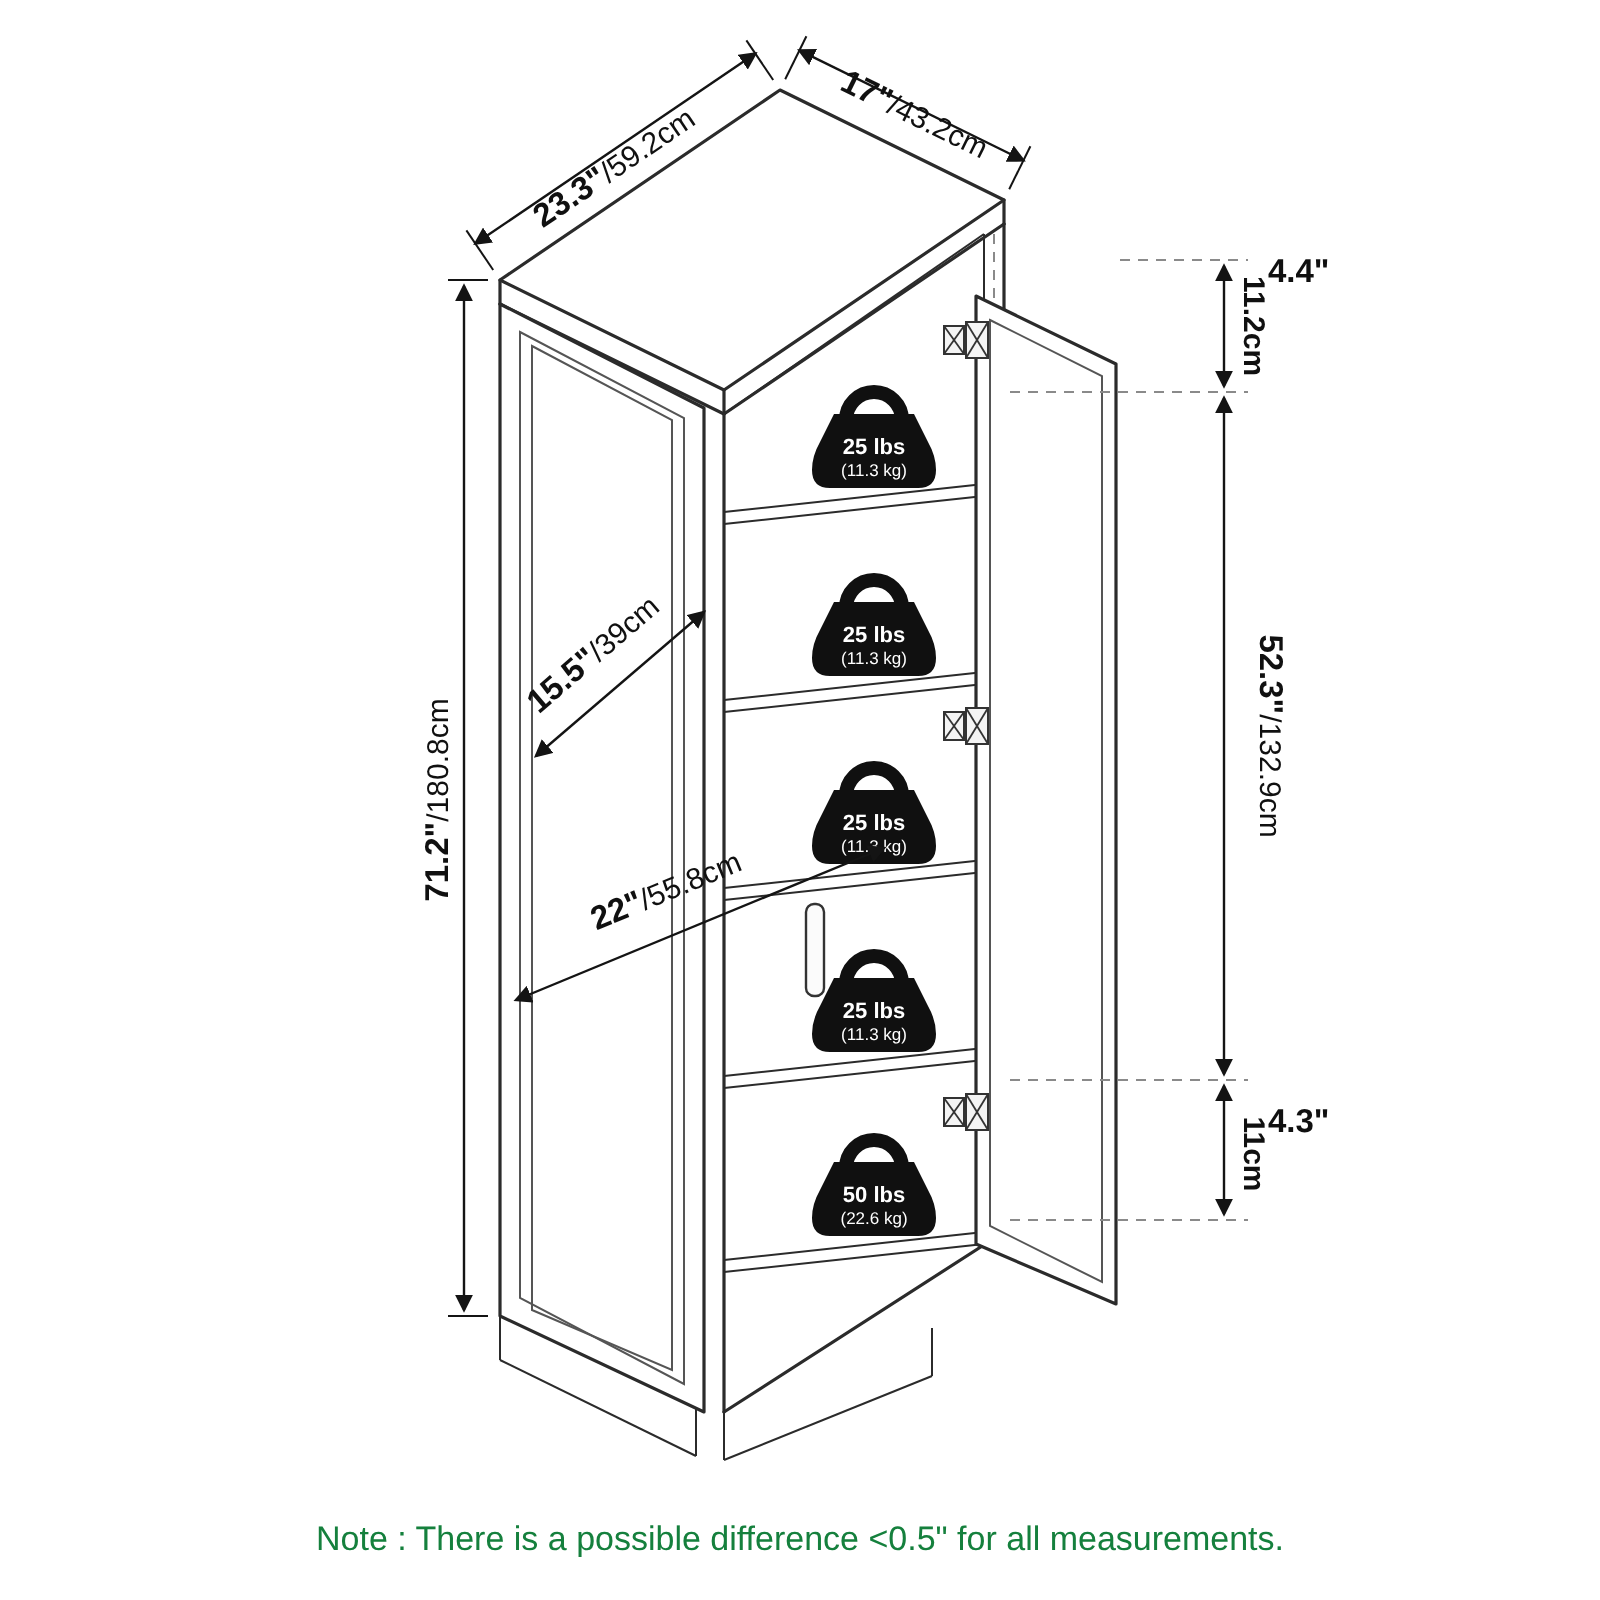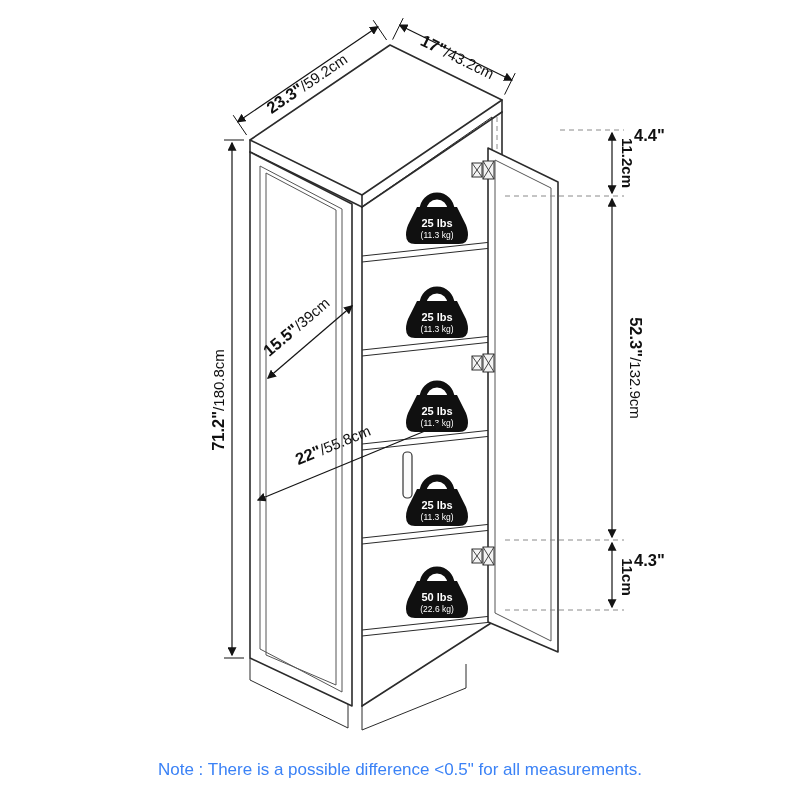--- a/index.html
+++ b/index.html
@@ -24,21 +24,21 @@
   .wt-body{fill:#101010;}
   .wt-handle{fill:none;stroke:#101010;stroke-width:7;stroke-linecap:round;}
   .wt-lbs{fill:#ffffff;font-size:11px;font-weight:bold;text-anchor:middle;}
   .wt-kg{fill:#ffffff;font-size:8.5px;text-anchor:middle;}
 
   .hinge rect{fill:#f4f4f4;stroke:#333;stroke-width:1;}
   .hinge line{stroke:#333;stroke-width:.9;}
   .handle{fill:#fbfbfb;stroke:#333;stroke-width:1.2;}
 
   .note{position:absolute;left:0;right:0;top:760px;text-align:center;}
-  .note p{margin:0;font-size:17px;color:#3b82f6;}
+  .note p{margin:0;font-size:17px;color:#15803d;}
 </style>
 </head>
 <body>
 
 <div class="stage">
 <svg width="800" height="800" viewBox="0 0 800 800">
   <defs>
     <marker id="arrow" viewBox="0 0 10 10" refX="8.5" refY="5" markerWidth="7.5" markerHeight="7.5" orient="auto-start-reverse">
       <path d="M0,0 L10,5 L0,10 z" fill="#141414"></path>
     </marker>

